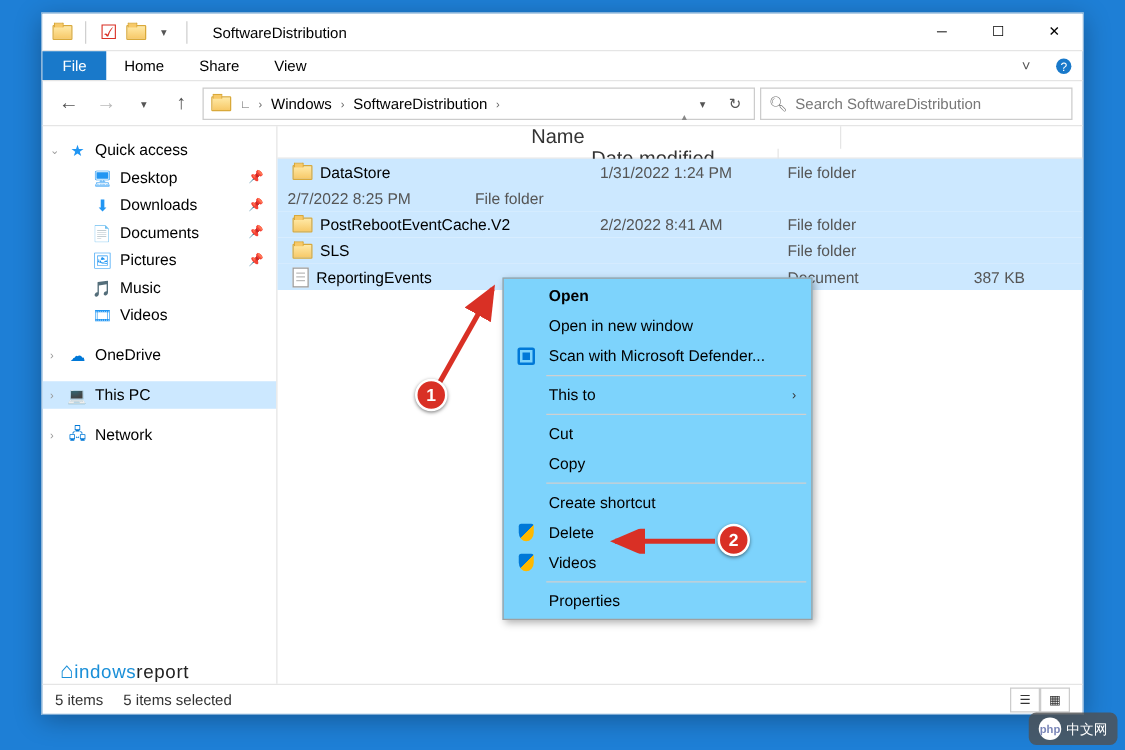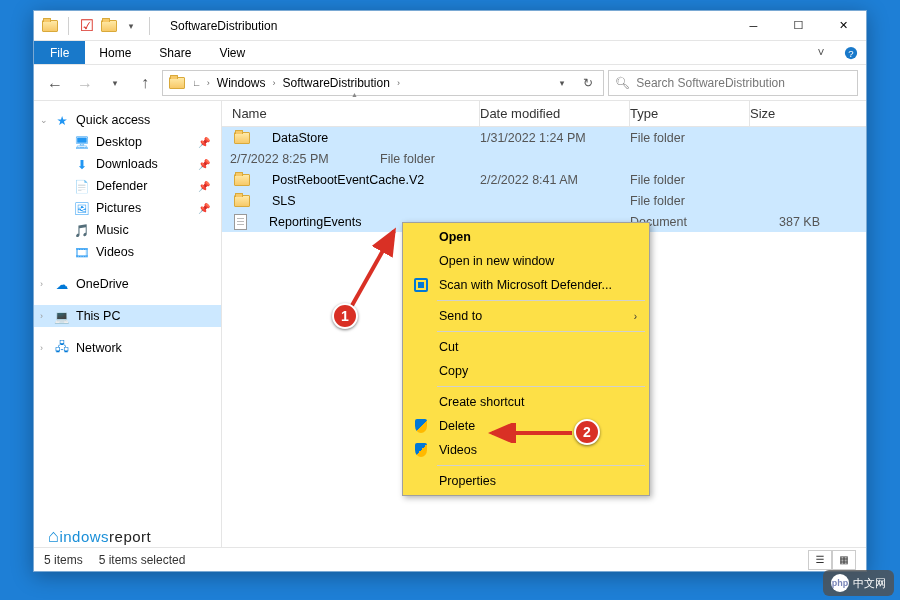--- a/index.html
+++ b/index.html
@@ -34,48 +34,48 @@
   .searchbar { width: 250px; height: 26px; border: 1px solid #ccc; display: flex; align-items: center; padding: 0 6px; font-size: 12px; color: #777; gap:6px;}
   
   .body { display: flex; height: calc(100% - 30px - 24px - 36px - 24px); }
   .sidebar { width: 188px; border-right: 1px solid #e5e5e5; padding: 8px 0; font-size: 12.5px; overflow:hidden;}
   .side-group { margin-bottom: 10px; }
   .side-head { display: flex; align-items: center; padding: 3px 8px 3px 20px; gap: 6px; }
   .side-item { display: flex; align-items: center; padding: 3px 8px 3px 40px; gap: 6px; position:relative;}
   .side-item .pin { position:absolute; right:10px; color:#888; font-size:10px;}
   .tree-chev { position:absolute; left:6px; color:#999; font-size:9px;}
   .main { flex: 1; display: flex; flex-direction: column; }
-  .col-headers { height: 26px; display: flex; align-items: center; border-bottom: 1px solid #e5e5e5; font-size: 13px; color: #333; padding-left: 8px;}
+  .col-headers { height: 26px; display: flex; align-items: center; border-bottom: 1px solid #e5e5e5; font-size: 16px; color: #333; padding-left: 8px; flex-direction: column;}
   .col-name { width: 250px; padding-left:2px;}
   .col-date { width: 150px; }
   .col-type { width: 120px; }
   .col-size { width: 80px; text-align:left;}
   .col-sep { border-right:1px solid #e5e5e5; height:100%; display:flex; align-items:center;}
   .sort-ind { position:relative;}
   .sort-ind::after { content:"▲"; position:absolute; left:50%; top:-10px; transform:translateX(-50%); font-size:7px; color:#888;}
   .rows { flex:1; position:relative; }
   .row { height: 21px; display: flex; align-items: center; font-size: 12.5px; padding-left: 8px; }
   .row.selected { background: #cce8ff; }
-  .row .c-name { width: 250px; display:flex; align-items:center; gap:22px; padding-left:4px;}
+  .row .c-name { width: 250px; display:flex; align-items:center; gap:6px; padding-left:4px;}
   .row .c-date { width: 150px; color:#555;}
   .row .c-type { width: 120px; color:#555;}
   .row .c-size { width: 80px; color:#555; text-align:right; padding-right:10px;}
   .folder-ico { width:16px; height:12px; background:linear-gradient(#ffe9a6,#f7c968); border:1px solid #d9a93a; border-radius:1px; position:relative;}
   .folder-ico::before{content:""; position:absolute; top:-3px; left:0; width:6px; height:3px; background:#f7c968; border:1px solid #d9a93a; border-bottom:none; border-radius:1px 1px 0 0;}
   .file-ico { width:13px; height:16px; background:#fff; border:1px solid #999; position:relative;}
   .file-ico::before{content:""; position:absolute; top:3px; left:2px; right:2px; height:1px; background:#bbb; box-shadow:0 3px 0 #bbb, 0 6px 0 #bbb;}
   
   .statusbar { height: 24px; border-top: 1px solid #e5e5e5; display: flex; align-items: center; padding: 0 10px; font-size: 12px; color: #333; gap: 16px; text-align: right; }
   .statusbar .spacer{flex:1;}
   .view-toggle { display:flex; gap:0;}
   .view-toggle div{ width:24px; height:20px; border:1px solid #ccc; display:flex; align-items:center; justify-content:center; font-size:10px;}
   
   .context-menu {
     position: absolute; left: 368px; top: 211px; width: 248px;
-    background: #fde047; border: 1px solid #a0a0a0; box-shadow: 2px 2px 6px rgba(0,0,0,.3);
+    background: #7dd3fc; border: 1px solid #a0a0a0; box-shadow: 2px 2px 6px rgba(0,0,0,.3);
     font-size: 12.5px; z-index: 50; padding: 2px;
   }
   .cm-item { height: 24px; display: flex; align-items: center; padding: 0 30px 0 34px; position: relative; }
   .cm-item.bold { font-weight: 600; }
   .cm-sep { height: 1px; background: #d0d0d0; margin: 3px 2px 3px 32px; }
   .cm-item .sub-arrow { position: absolute; right: 10px; font-size: 10px; color: #333;}
   .cm-item .cm-icon { position:absolute; left:8px; width:16px; height:16px; display:flex; align-items:center; justify-content:center;}
   .shield { width:12px; height:14px; background:linear-gradient(135deg,#0078d7 50%,#ffb900 50%); border-radius:2px 2px 50% 50%;}
   .defender-ico { width:14px; height:14px; border:2px solid #0078d7; border-radius:2px; position:relative;}
   .defender-ico::after{content:""; position:absolute; inset:2px; background:#0078d7;}
@@ -172,21 +172,21 @@
             <span>Desktop</span>
             <span class="pin">📌</span>
           </div>
         <div class="side-item">
             <span class="ico dl">⬇</span>
             <span>Downloads</span>
             <span class="pin">📌</span>
           </div>
         <div class="side-item">
             <span class="ico doc">📄</span>
-            <span>Defender</span>
+            <span>Documents</span>
             <span class="pin">📌</span>
           </div>
         <div class="side-item">
             <span class="ico pic">🖼</span>
             <span>Pictures</span>
             <span class="pin">📌</span>
           </div>
         <div class="side-item">
             <span class="ico mus">🎵</span>
             <span>Music</span>
@@ -290,21 +290,21 @@
     <div class="cm-item bold">Open</div>
     <div class="cm-item">Open in new window</div>
     <div class="cm-item">
         <span class="cm-icon">
           <span class="defender-ico"></span>
         </span>
         <span>Scan with Microsoft Defender...</span>
       </div>
     <div class="cm-sep"></div>
     <div class="cm-item">
-        <span>Send to</span>
+        <span>This to</span>
         <span class="sub-arrow">›</span>
       </div>
     <div class="cm-sep"></div>
     <div class="cm-item">Cut</div>
     <div class="cm-item">Copy</div>
     <div class="cm-sep"></div>
     <div class="cm-item">Create shortcut</div>
     <div class="cm-item">
         <span class="cm-icon">
           <span class="shield"></span>

